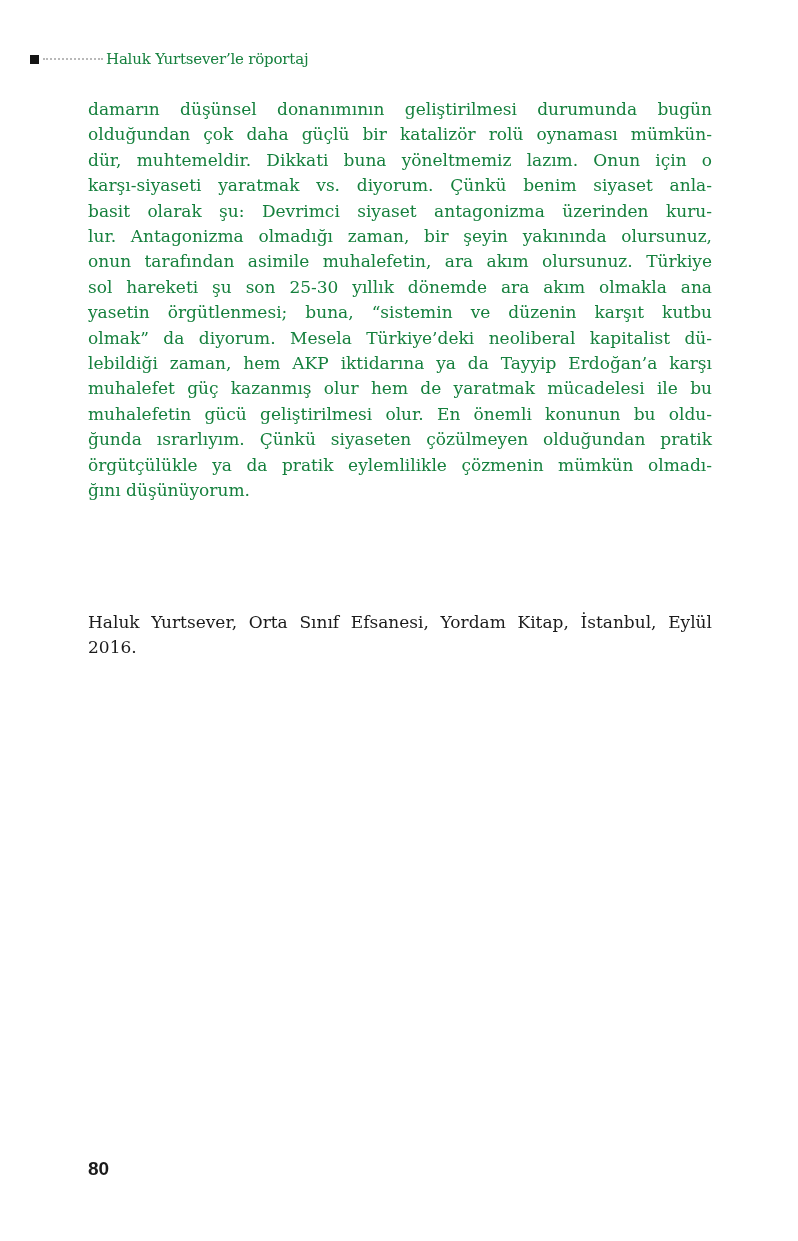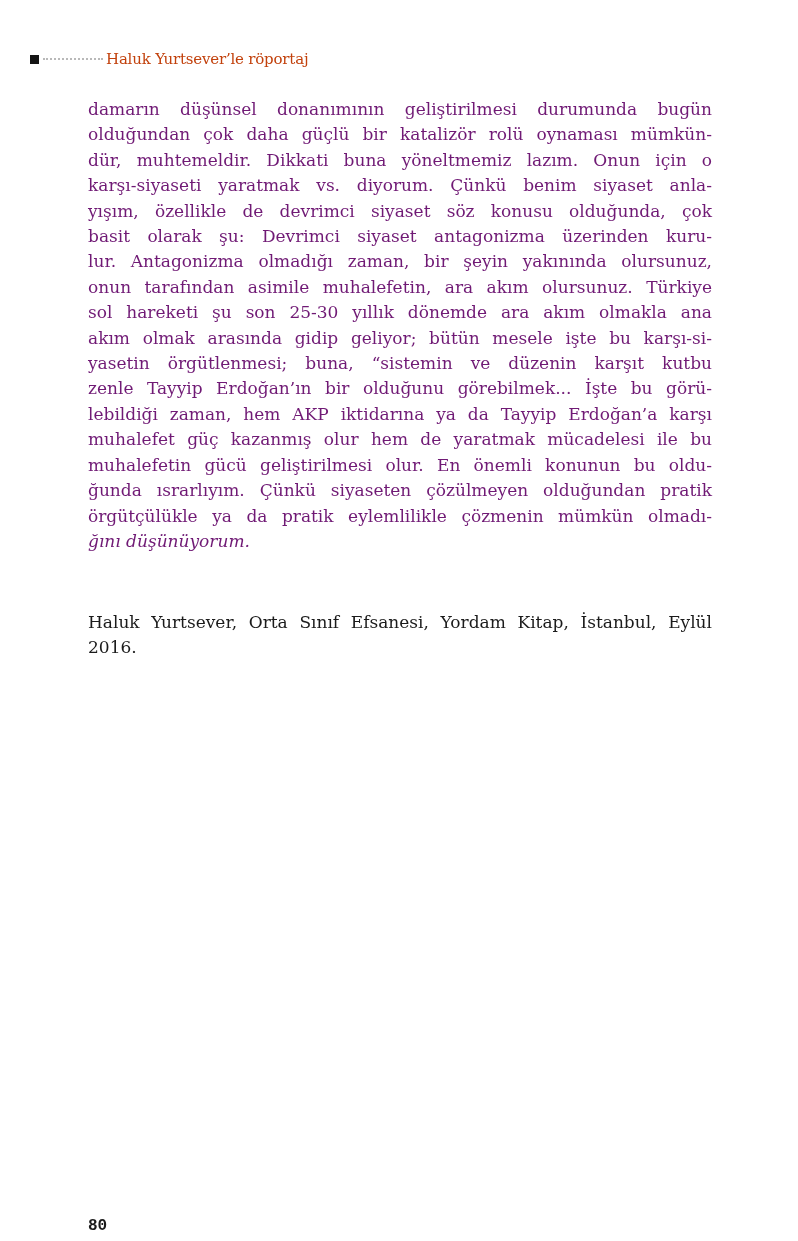--- a/index.html
+++ b/index.html
@@ -33,91 +33,88 @@
   .header-dots {
     width: 60px;
     height: 0;
     border-top: 2px dotted #b9b9b9;
     margin: 0 3px 0 4px;
     flex: 0 0 auto;
   }
   .header-title {
     font-size: 15px;
     letter-spacing: -0.2px;
-    color: #c2410c;
+    color: #15803d;
     white-space: nowrap;
   }
 
   
   .body-block {
     position: absolute;
     top: 97px;
     left: 88px;
     width: 624px;
     font-size: 17px;
     line-height: 25.4px;
-    color: #701a75;
+    color: #15803d;
   }
   .body-line {
     text-align: justify;
     text-align-last: justify;
   }
   .body-line.last-line {
     text-align-last: left;
-    font-style: italic;
   }
 
   
   .citation {
     position: absolute;
     top: 610px;
     left: 88px;
     width: 624px;
     font-size: 17px;
     line-height: 25.4px;
     text-align: justify;
     text-align-last: left;
   }
   .citation .italic { }
 
   
   .page-number {
     position: absolute;
     left: 88px;
-    top: 1217px;
-    font-family: Liberation Mono, monospace;
+    top: 1158px;
+    font-family: Liberation Sans, sans-serif;
     font-weight: bold;
-    font-size: 16px;
+    font-size: 19px;
     color: #1b1b1b;
   }
 </style>
 </head>
 <body>
 
 <div class="page">
 
   <div class="running-header">
     <span class="header-marker"></span>
     <span class="header-dots"></span>
     <span class="header-title">Haluk Yurtsever’le röportaj</span>
   </div>
 
   <div class="body-block">
     <div class="body-line">damarın düşünsel donanımının geliştirilmesi durumunda bugün</div>
     <div class="body-line">olduğundan çok daha güçlü bir katalizör rolü oynaması mümkün-</div>
     <div class="body-line">dür, muhtemeldir. Dikkati buna yöneltmemiz lazım. Onun için o</div>
     <div class="body-line">karşı-siyaseti yaratmak vs. diyorum. Çünkü benim siyaset anla-</div>
-    <div class="body-line">yışım, özellikle de devrimci siyaset söz konusu olduğunda, çok</div>
     <div class="body-line">basit olarak şu: Devrimci siyaset antagonizma üzerinden kuru-</div>
     <div class="body-line">lur. Antagonizma olmadığı zaman, bir şeyin yakınında olursunuz,</div>
     <div class="body-line">onun tarafından asimile muhalefetin, ara akım olursunuz. Türkiye</div>
     <div class="body-line">sol hareketi şu son 25-30 yıllık dönemde ara akım olmakla ana</div>
-    <div class="body-line">akım olmak arasında gidip geliyor; bütün mesele işte bu karşı-si-</div>
     <div class="body-line">yasetin örgütlenmesi; buna, “sistemin ve düzenin karşıt kutbu</div>
-    <div class="body-line">zenle Tayyip Erdoğan’ın bir olduğunu görebilmek... İşte bu görü-</div>
+    <div class="body-line">olmak” da diyorum. Mesela Türkiye’deki neoliberal kapitalist dü-</div>
     <div class="body-line">lebildiği zaman, hem AKP iktidarına ya da Tayyip Erdoğan’a karşı</div>
     <div class="body-line">muhalefet güç kazanmış olur hem de yaratmak mücadelesi ile bu</div>
     <div class="body-line">muhalefetin gücü geliştirilmesi olur. En önemli konunun bu oldu-</div>
     <div class="body-line">ğunda ısrarlıyım. Çünkü siyaseten çözülmeyen olduğundan pratik</div>
     <div class="body-line">örgütçülükle ya da pratik eylemlilikle çözmenin mümkün olmadı-</div>
     <div class="body-line last-line">ğını düşünüyorum.</div>
   </div>
 
   <div class="citation">
     <span>Haluk Yurtsever, </span><span class="italic">Orta Sınıf Efsanesi</span><span>, Yordam Kitap, İstanbul, Eylül 2016.</span>

